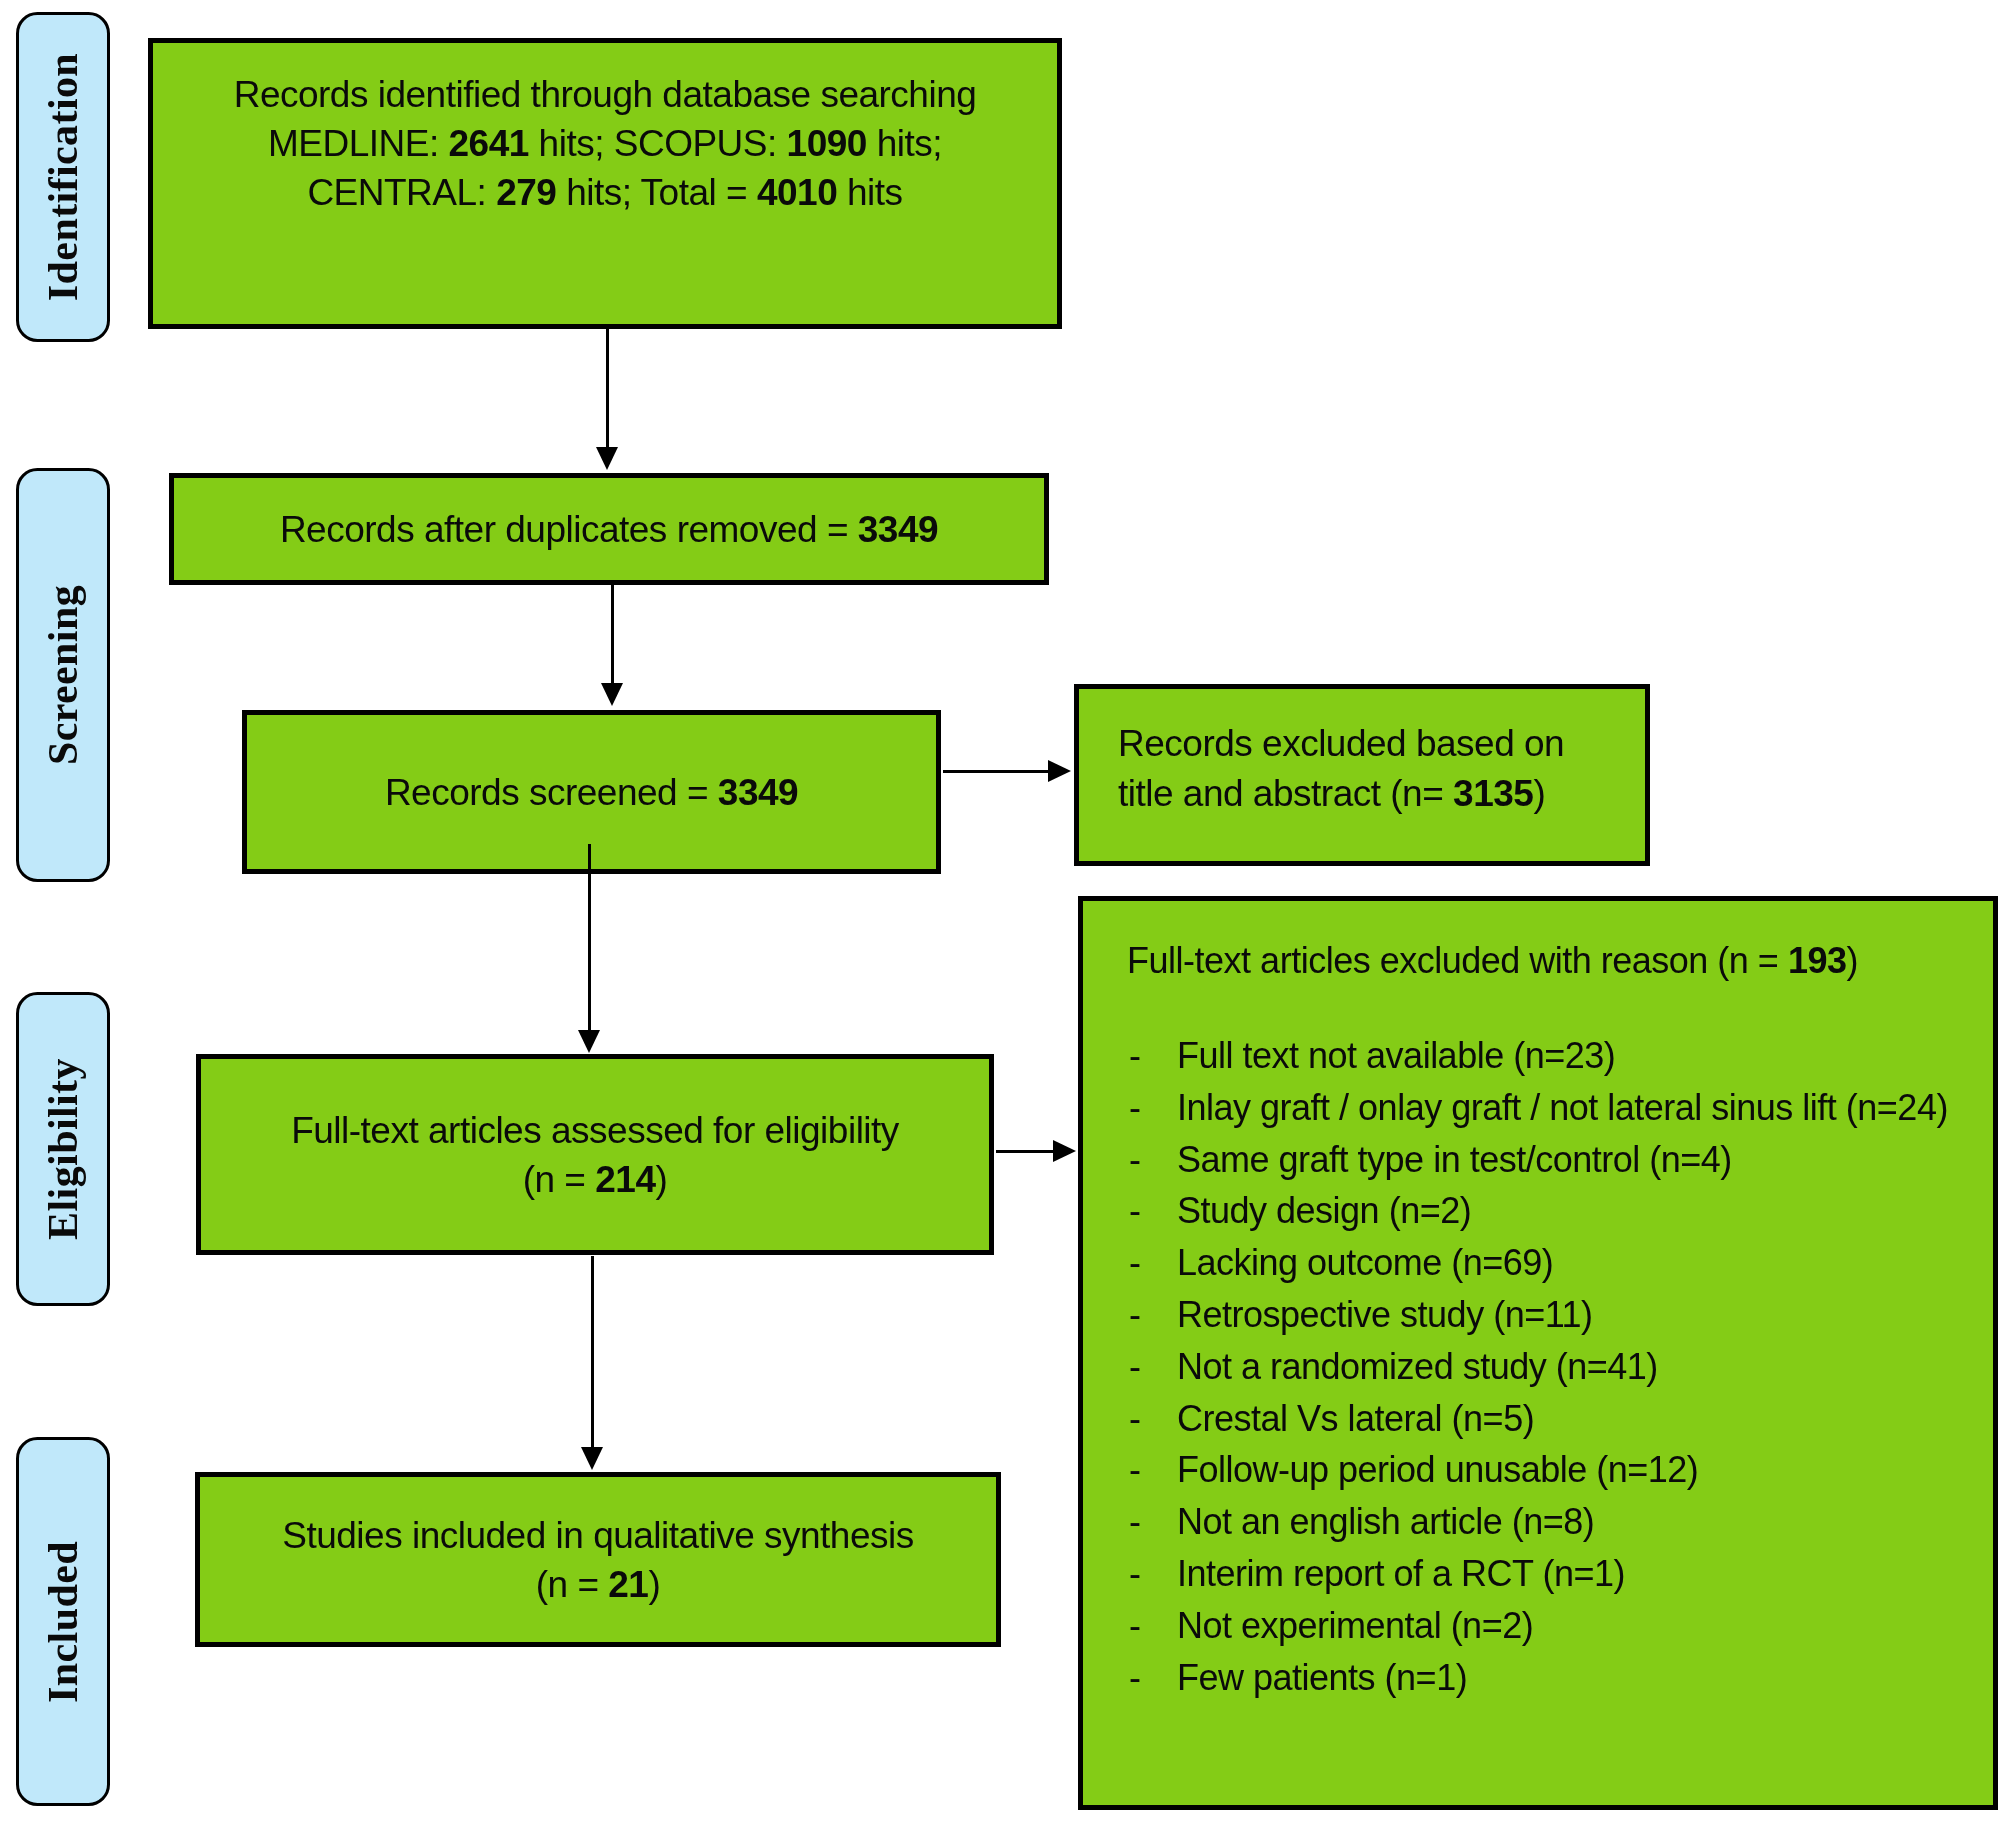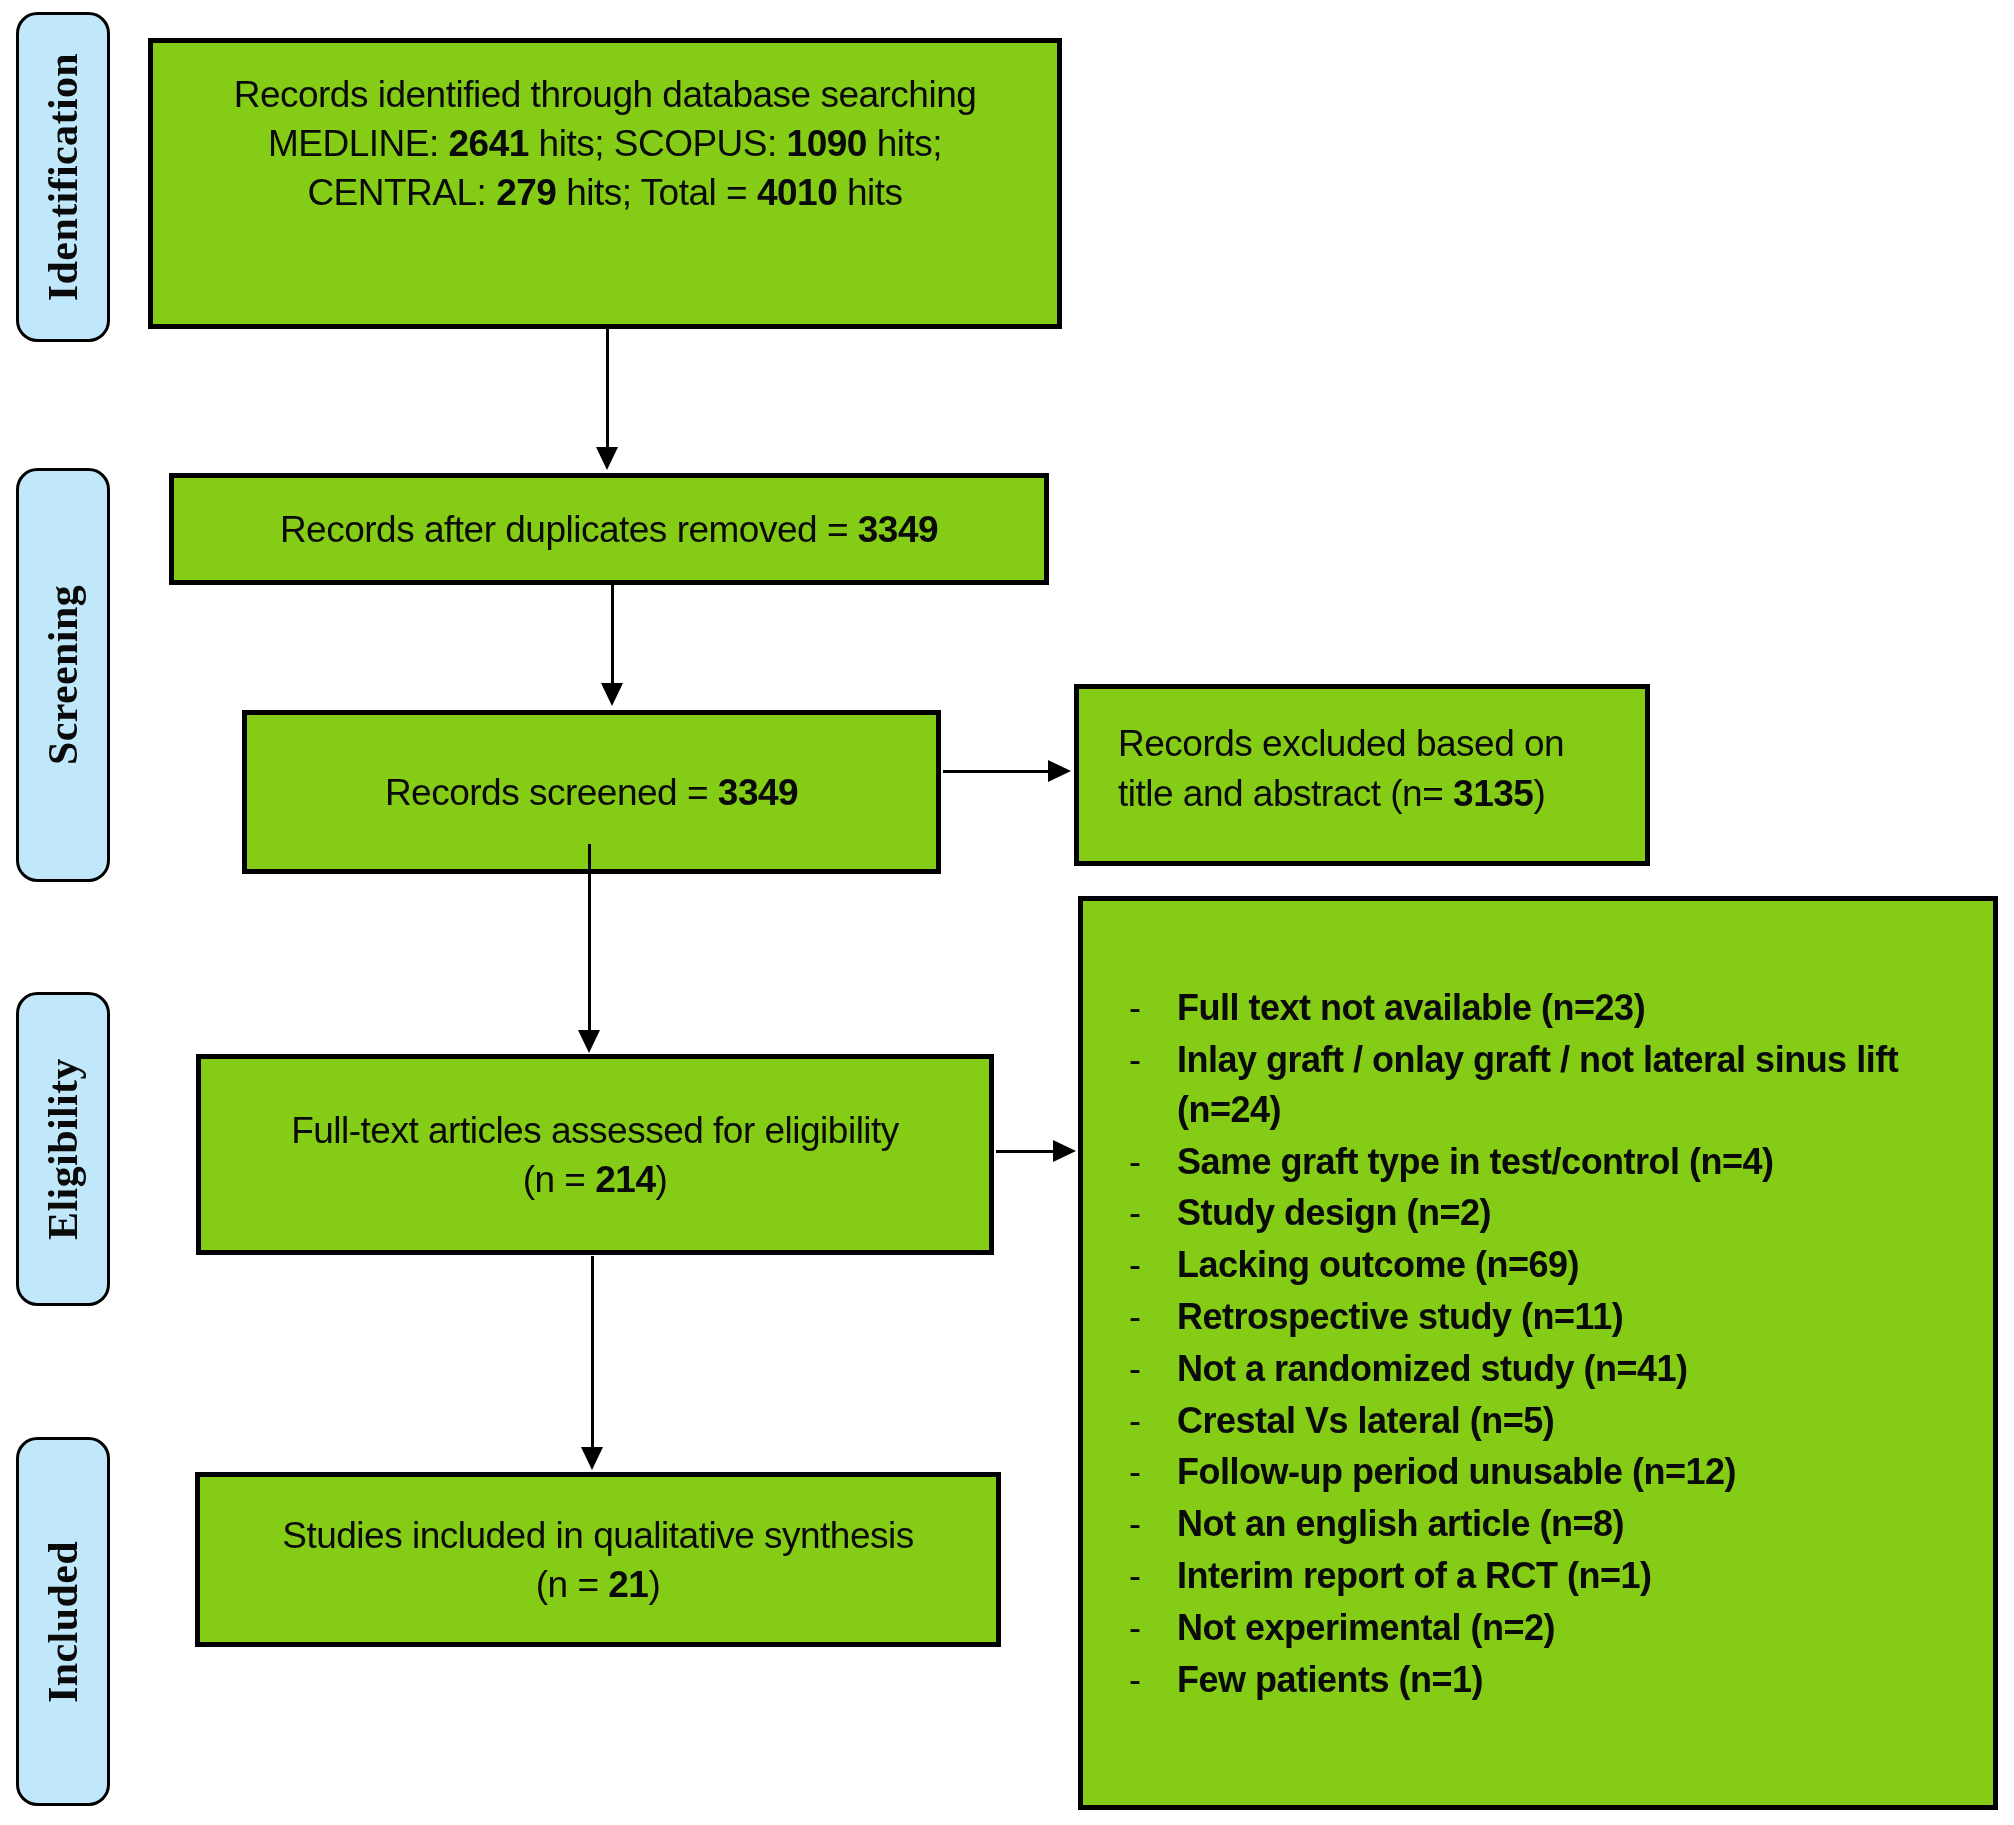--- a/index.html
+++ b/index.html
@@ -48,21 +48,21 @@
   .box5{left:195px;top:1472px;width:806px;height:175px;}
 
   .boxA{left:1074px;top:684px;width:576px;height:182px;padding:30px 0 0 39px;}
   .boxA .seg-row{text-align:left;line-height:50px;}
 
   .boxB{left:1078px;top:896px;width:920px;height:914px;padding:36px 32px 0 37px;font-size:36px;}
   .boxB .header .seg-row{padding-left:7.1px;line-height:48px;}
   .boxB .items{margin-top:46px;}
   .item{display:flex;line-height:50px;margin-bottom:1.8px;}
   .item .dash{flex:none;width:57px;padding-left:9px;box-sizing:border-box;}
-  .item .txt{flex:1;padding-right:3.6px;font-weight:bold;}
+  .item .txt{flex:1;padding-right:3.6px;}
 
   
   .arrow-v{position:absolute;}
   .arrow-v .shaft{position:absolute;left:9.8px;top:0;width:3.6px;background:var(--line-color);}
   .arrow-v .head{position:absolute;bottom:0;left:0;width:0;height:0;
     border-left:11.6px solid transparent;border-right:11.6px solid transparent;
     border-top:23px solid var(--line-color);}
   .arrow-h{position:absolute;}
   .arrow-h .shaft{position:absolute;left:0;top:9.8px;height:3.6px;background:var(--line-color);}
   .arrow-h .head{position:absolute;right:0;top:0;width:0;height:0;
@@ -128,20 +128,23 @@
   </div>
 
   <div class="fbox box4">
     <div class="center-lines">
         <div class="seg-row"><span>Full-text articles assessed for eligibility</span></div>
         <div class="seg-row"><span>(n = </span><span class="b">214</span><span>)</span></div>
       </div>
   </div>
 
   <div class="fbox boxB">
+    <div class="header">
+        <div class="seg-row"><span>Full-text articles excluded with reason (n = </span><span class="b">193</span><span>)</span></div>
+      </div>
     <div class="items">
         <div class="item">
           <span class="dash">-</span>
           <span class="txt">Full text not available (n=23)</span>
         </div>
         <div class="item">
           <span class="dash">-</span>
           <span class="txt">Inlay graft / onlay graft / not lateral sinus lift (n=24)</span>
         </div>
         <div class="item">

